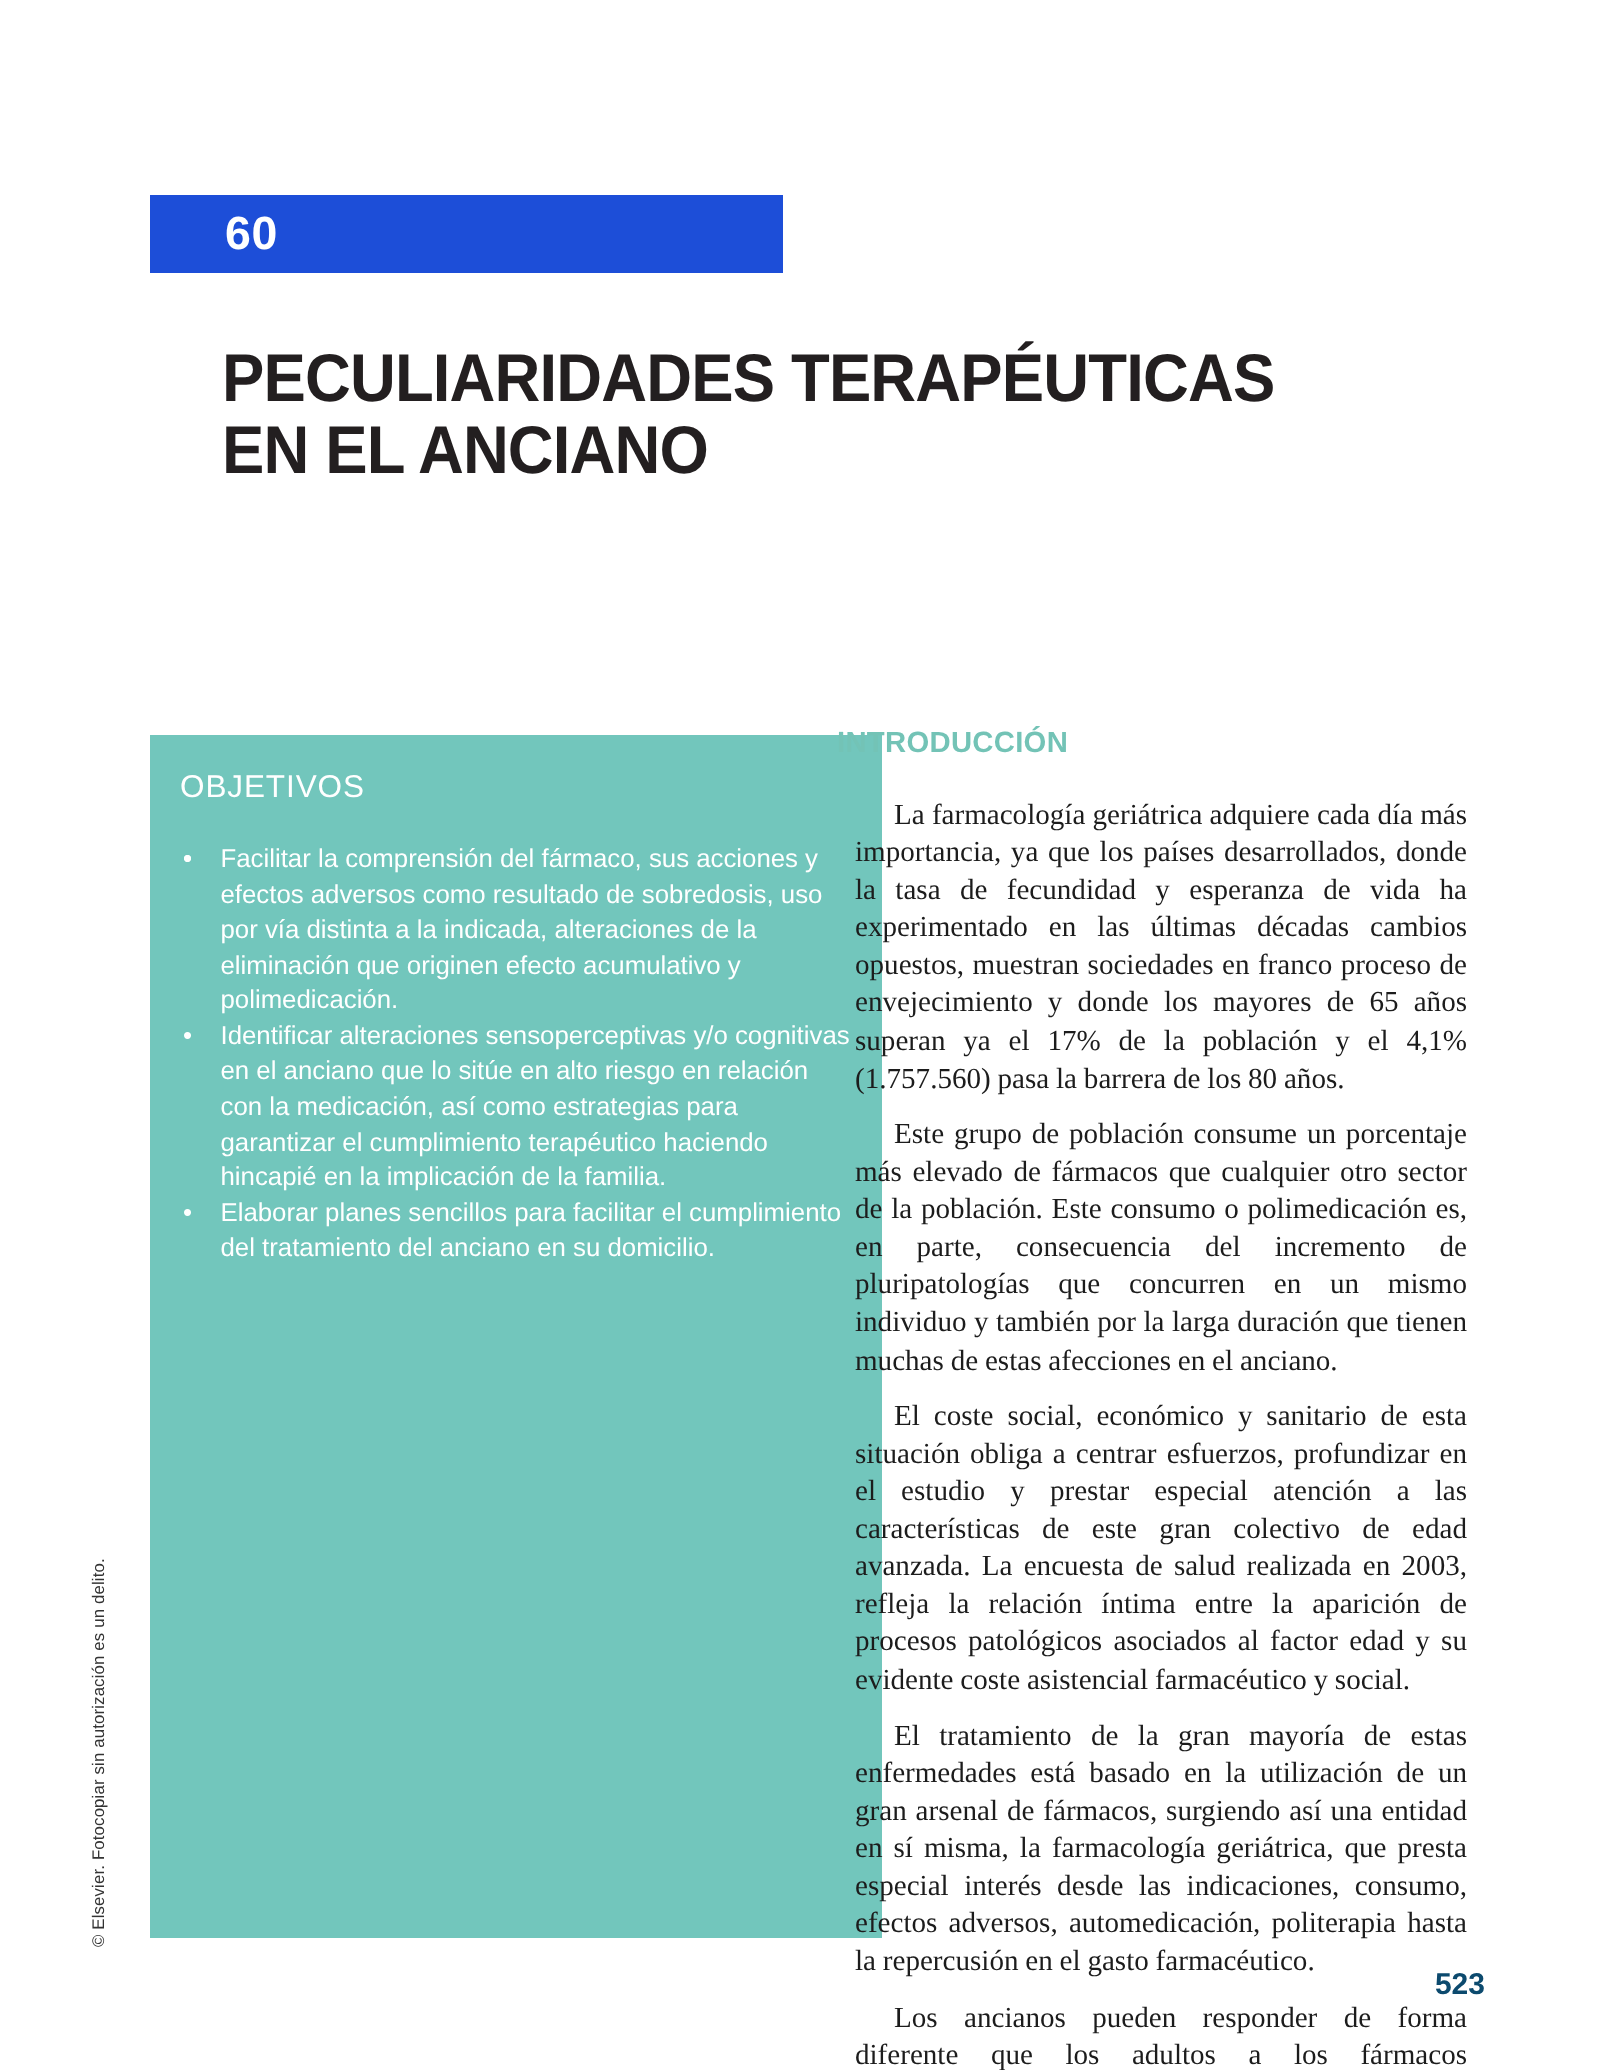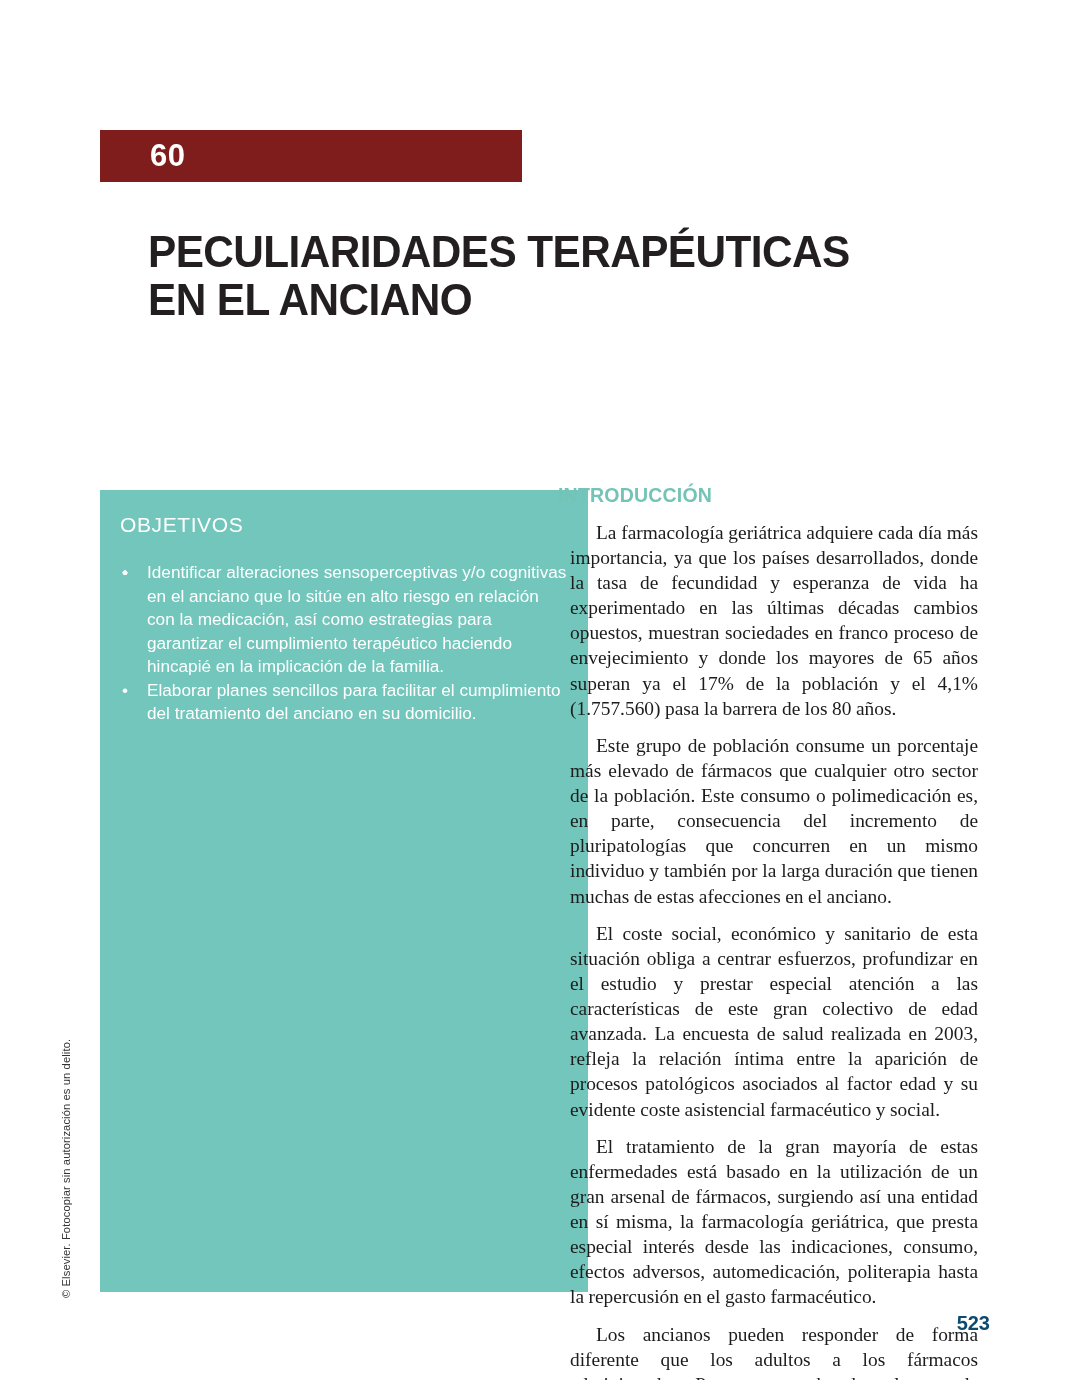--- a/index.html
+++ b/index.html
@@ -21,21 +21,21 @@
     inset: 0;
   }
 
   
   .chapter-band {
     position: absolute;
     left: 100px;
     top: 130px;
     width: 422px;
     height: 52px;
-    background: #7f1d1d;
+    background: #1d4ed8;
   }
   .chapter-number {
     position: absolute;
     left: 50px;
     top: 50%;
     transform: translateY(-52%);
     font-family: "Liberation Sans", "DejaVu Sans", sans-serif;
     font-weight: bold;
     font-size: 31px;
     letter-spacing: 0.5px;
@@ -120,21 +120,21 @@
     top: 484px;
     width: 432px;
   }
   .section-heading {
     font-family: "Liberation Sans", "DejaVu Sans", sans-serif;
     font-weight: bold;
     font-size: 19.5px;
     line-height: 1.22;
     letter-spacing: 0.2px;
     color: #73c3b6;
-    margin: 0 0 12px 0;
+    margin: 0 0 23px 0;
   }
   .section-heading .line { display: block; }
 
   .body-para {
     font-family: "Liberation Serif", "DejaVu Serif", serif;
     font-size: 19.4px;
     line-height: 1.295;
     color: #1c1c1c;
     margin: 12px;
     text-align: justify;
@@ -181,21 +181,21 @@
   <h1 class="chapter-title">
     <span class="line">PECULIARIDADES TERAPÉUTICAS</span>
     <span class="line">EN EL ANCIANO</span>
   </h1>
 
 
   <aside class="objectives-box">
     <div class="objectives-heading">OBJETIVOS</div>
     <ul class="objectives-list" id="objectives-list">
         <li><span class="bullet">•</span></li>
-        <li><span class="bullet">•</span></li>
+        <li><span class="bullet">•</span><span>Facilitar la comprensión del fármaco, sus acciones y efectos adversos como resultado de sobredosis, uso por vía distinta a la indicada, alteraciones de la eliminación que originen efecto acumulativo y polimedicación.</span></li>
         <li><span class="bullet">•</span><span>Identificar alteraciones sensoperceptivas y/o cognitivas en el anciano que lo sitúe en alto riesgo en relación con la medicación, así como estrategias para garantizar el cumplimiento terapéutico haciendo hincapié en la implicación de la familia.</span></li>
         <li><span class="bullet">•</span><span>Elaborar planes sencillos para facilitar el cumplimiento del tratamiento del anciano en su domicilio.</span></li>
       </ul>
   </aside>
 
   <main class="content-column" id="content-column">
       <h2 class="section-heading">
         <span class="line">INTRODUCCIÓN</span>
       </h2>
       <p class="body-para">La farmacología geriátrica adquiere cada día más importancia, ya que los países desarrollados, donde la tasa de fecundidad y esperanza de vida ha experimentado en las últimas décadas cambios opuestos, muestran sociedades en franco proceso de envejecimiento y donde los mayores de 65 años superan ya el 17% de la población y el 4,1% (1.757.560) pasa la barrera de los 80 años.</p>

